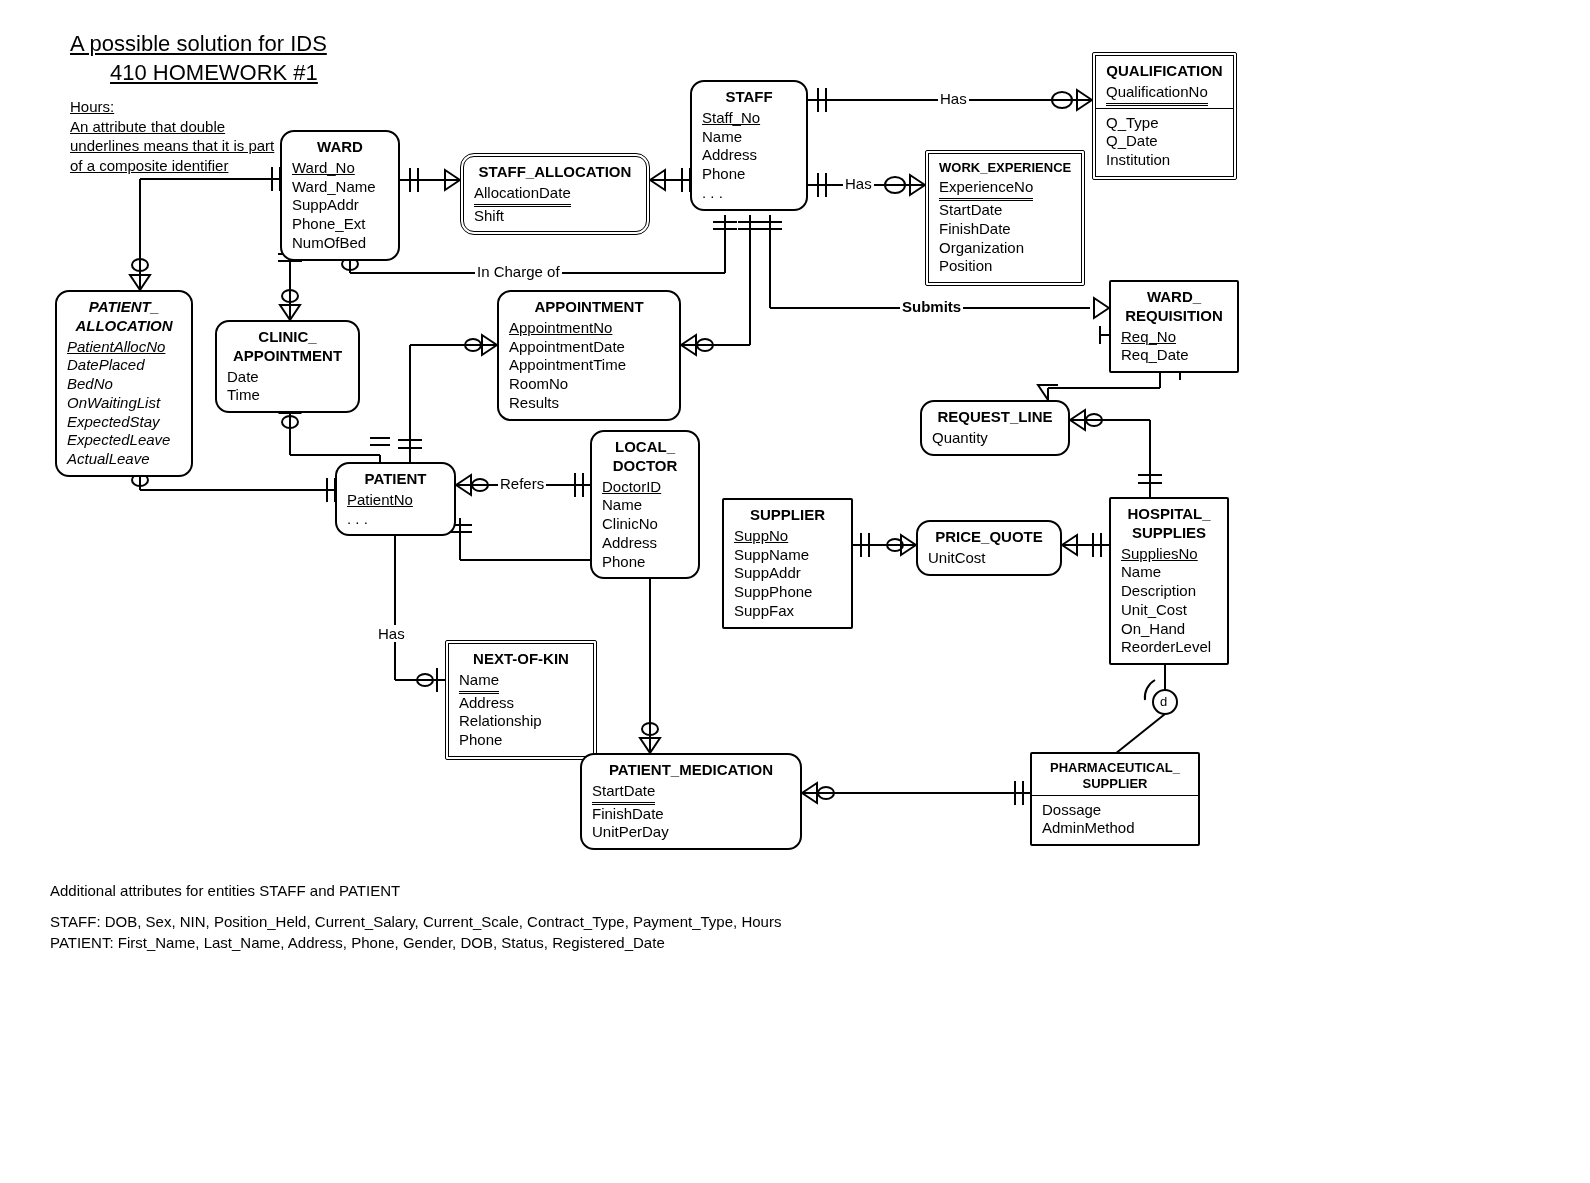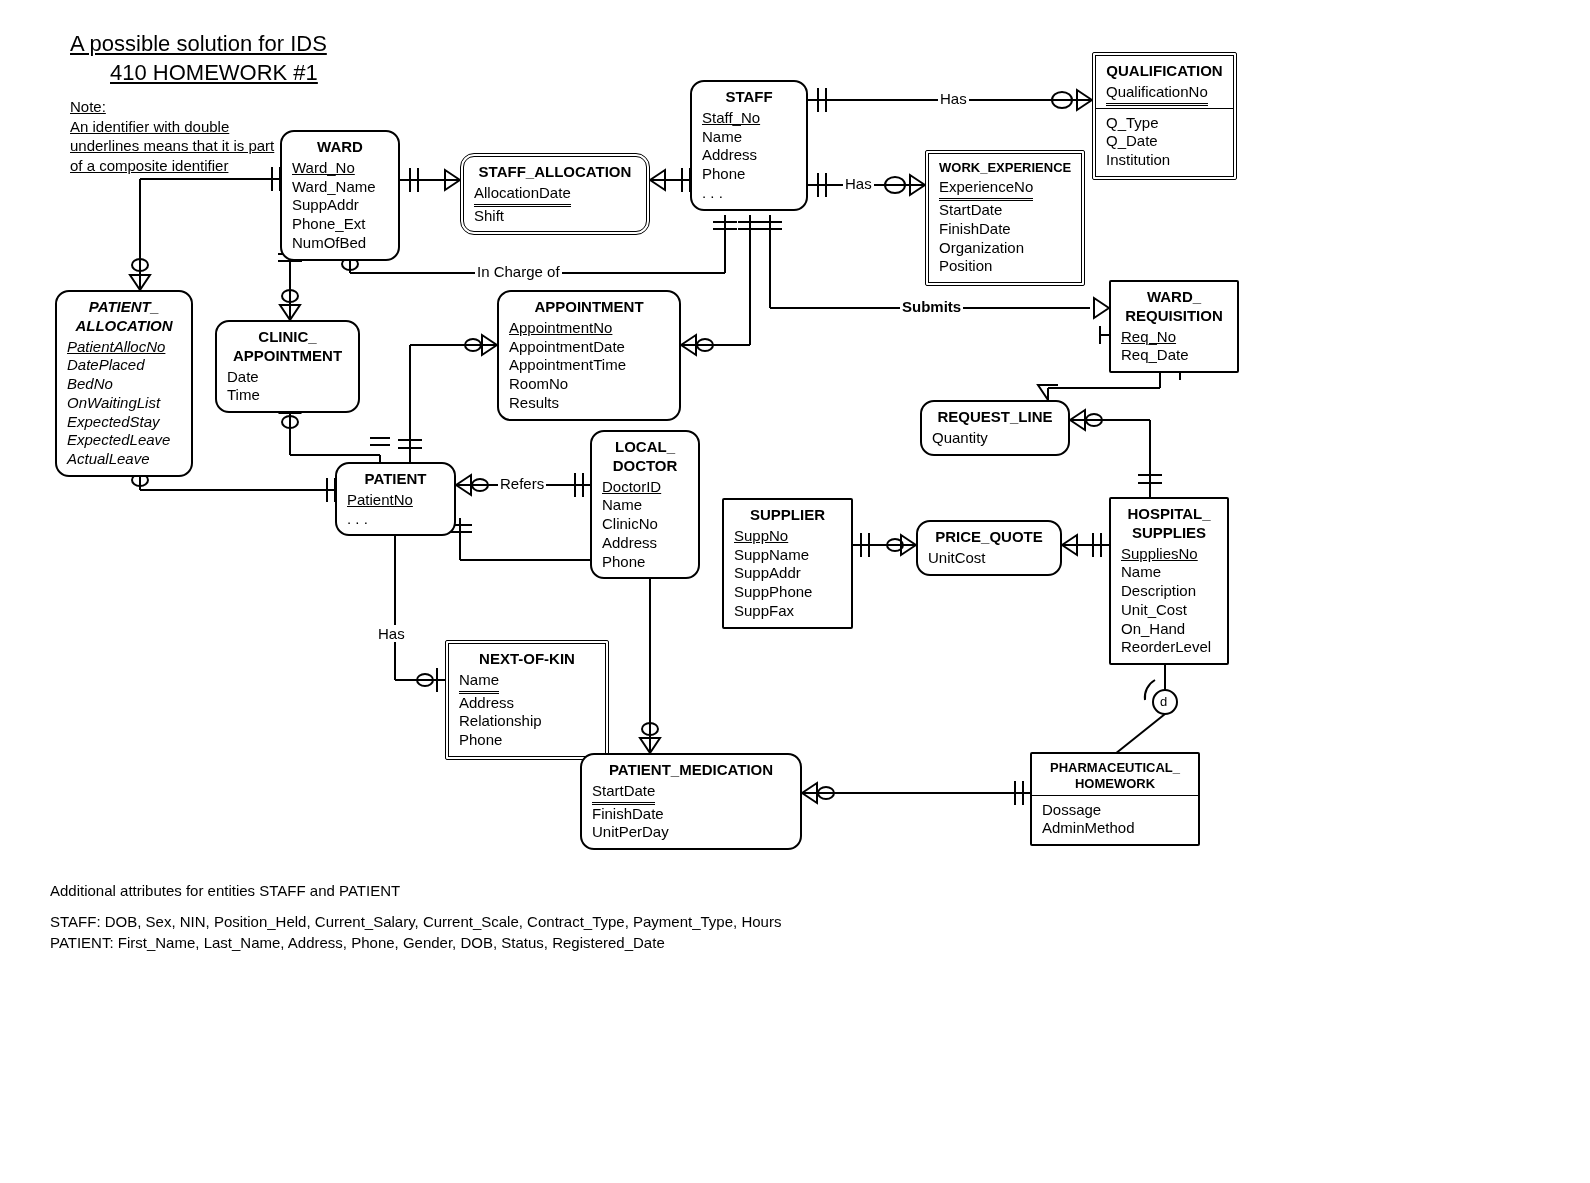--- a/index.html
+++ b/index.html
@@ -52,22 +52,22 @@
       padding: 0 2px;
     }
   </style>
 </head>
 <body>
 
 <div class="title-block">
   <div class="title">A possible solution for IDS</div>
   <div class="title" style="margin-left:40px;">410 HOMEWORK #1</div>
   <div class="note">
-    <div>Note:</div>
-    <div>An identifier with double</div>
+    <div>Hours:</div>
+    <div>An attribute that double</div>
     <div>underlines  means that it is part</div>
     <div>of a composite identifier</div>
   </div>
 </div>
 
 <svg class="connectors">
 
   <line x1="400" y1="180" x2="460" y2="180"></line>
   <line x1="410" y1="168" x2="410" y2="192"></line>
     <line x1="418" y1="168" x2="418" y2="192"></line>
@@ -333,27 +333,27 @@
   <div class="attr u">SuppliesNo</div>
   <div class="attr">Name</div>
   <div class="attr">Description</div>
   <div class="attr">Unit_Cost</div>
   <div class="attr">On_Hand</div>
   <div class="attr">ReorderLevel</div>
 </div>
 
 <div class="entity" style="left:1030px;top:752px;width:170px;border-radius:2px;">
   <div class="ename" style="white-space:pre-line;font-size:13px;">PHARMACEUTICAL_
-HOMEWORK</div>
+SUPPLIER</div>
   <div style="height:4px;border-top:1px solid #000;margin:2px -10px;"></div>
   <div class="attr">Dossage</div>
   <div class="attr">AdminMethod</div>
 </div>
 
-<div class="entity weak" style="left:445px;top:640px;width:164px;border-radius:2px;">
+<div class="entity weak" style="left:445px;top:640px;width:152px;border-radius:2px;">
   <div class="ename">NEXT-OF-KIN</div>
   <div class="attr"><span class="du">Name</span></div>
   <div class="attr">Address</div>
   <div class="attr">Relationship</div>
   <div class="attr">Phone</div>
 </div>
 
 <div class="entity" style="left:580px;top:753px;width:222px;">
   <div class="ename">PATIENT_MEDICATION</div>
   <div class="attr"><span class="du">StartDate</span></div>

